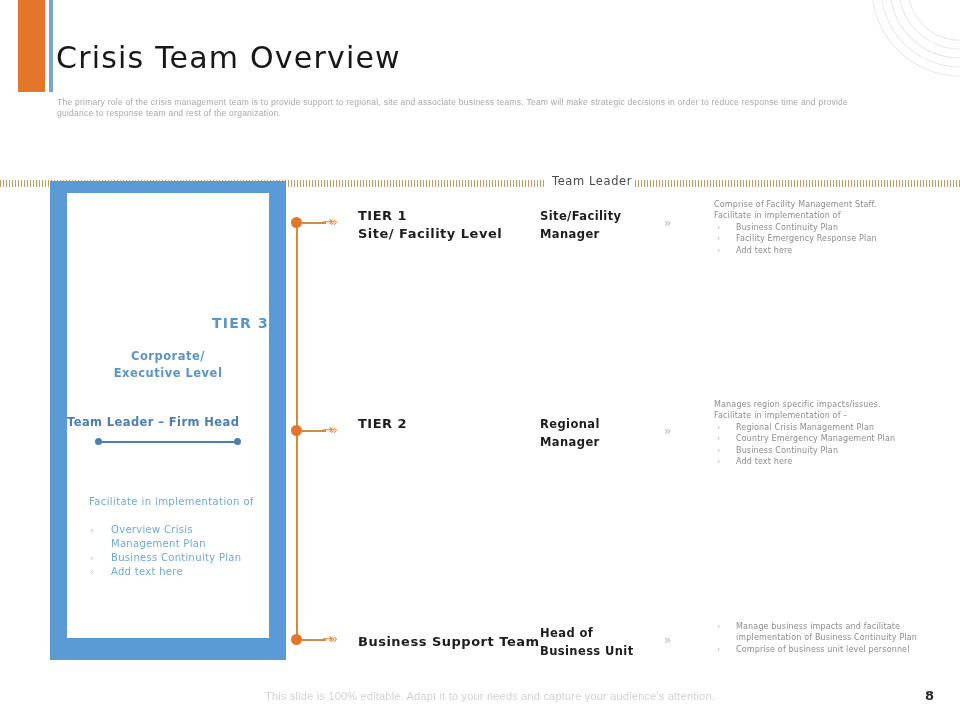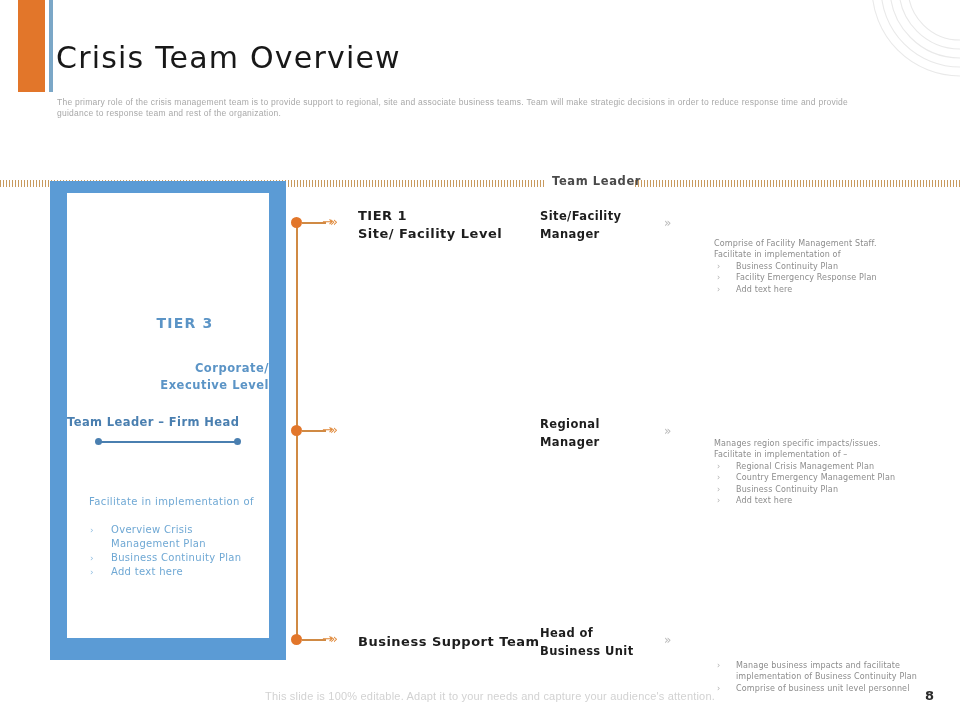--- a/index.html
+++ b/index.html
@@ -80,21 +80,21 @@
     );
   }
   .dot-band-left  { left: 0px;   width: 545px; }
   .dot-band-right { left: 635px; width: 325px; }
 
   .band-label {
     position: absolute;
     left: 552px;
     top: 174px;
     font-size: 11.5px;
-    font-weight: bold;
+    font-weight: normal;
     color: #4a4a4a;
     letter-spacing: 0.6px;
     font-family: "DejaVu Sans", sans-serif;
   }
 
   
   .tier3-frame {
     position: absolute;
     left: 50px;
     top: 181px;
@@ -107,40 +107,39 @@
     left: 17px;
     top: 12px;
     right: 17px;
     bottom: 22px;
     background: #ffffff;
   }
   .tier3-title {
     position: absolute;
     left: 0; right: 0;
     top: 122px;
-    text-align: center;
+    text-align: right;
     font-size: 14px;
     font-weight: bold;
     color: #5b94c6;
     letter-spacing: 1.2px;
     font-family: "DejaVu Sans", sans-serif;
     padding-left: 34px;
   }
   .tier3-sub {
     position: absolute;
     left: 0; right: 0;
     top: 155px;
-    text-align: right;
+    text-align: center;
     font-size: 11.5px;
     line-height: 17px;
     font-weight: bold;
     color: #5b94c6;
     letter-spacing: 0.5px;
     font-family: "DejaVu Sans", sans-serif;
-    margin-top: 12px;
   }
   .tier3-leader {
     position: absolute;
     left: 0; right: 0;
     top: 222px;
     font-size: 11.5px;
     font-weight: bold;
     color: #4a7fb0;
     letter-spacing: 0.4px;
     font-family: "DejaVu Sans", sans-serif;
@@ -270,21 +269,20 @@
   }
   .row-desc {
     position: absolute;
     left: 714px;
     width: 232px;
     font-size: 8px;
     line-height: 11.4px;
     color: #8c8c8c;
     letter-spacing: 0.15px;
     font-family: "DejaVu Sans", sans-serif;
-    margin-top: 39px;
   }
   .row-desc .lead { display: block; }
   .row-desc .li {
     position: relative;
     padding-left: 22px;
     display: block;
   }
   .row-desc .li .chev {
     position: absolute;
     left: 3px;
@@ -398,20 +396,21 @@
         <span>Add text here</span>
       </span>
     </div>
   </div>
 
   <div class="row">
     <div class="row-node" style="top:425px"></div>
     <div class="row-connector" style="top:430px"></div>
     <div class="row-chevrons" style="top:423px">→»</div>
     <div class="row-tier" style="top:415px">
+      <div>TIER 2</div>
     </div>
     <div class="row-role" style="top:415px">
       <div>Regional</div>
       <div>Manager</div>
     </div>
     <div class="row-arrow" style="top:425px">»</div>
     <div class="row-desc" style="top:399px">
       <span class="lead">Manages region specific impacts/issues.</span>
       <span class="lead">Facilitate in implementation of –</span>
       <span class="li">

